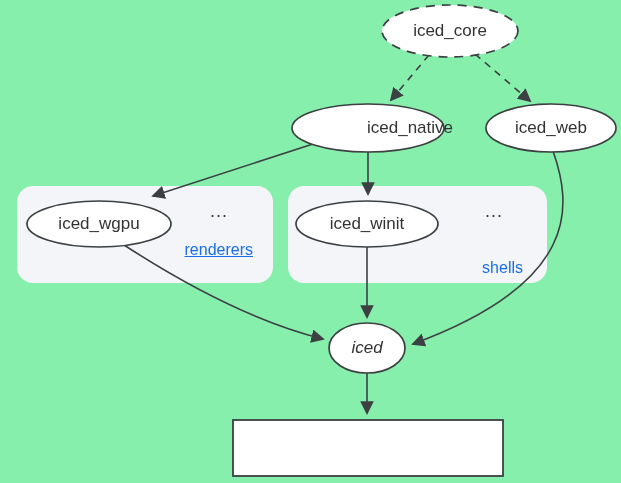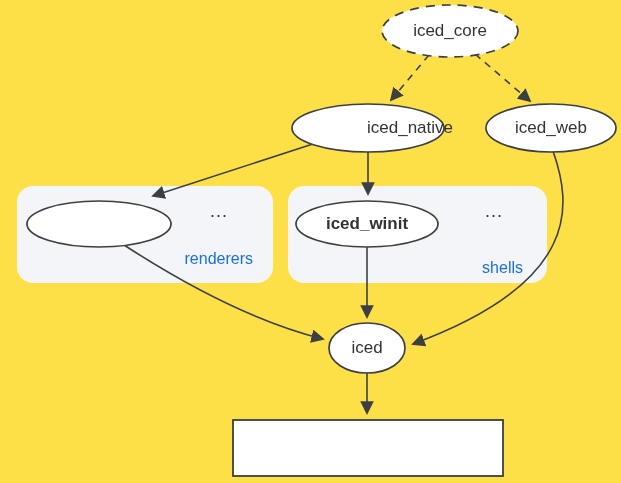--- a/index.html
+++ b/index.html
@@ -1,40 +1,40 @@
 <!DOCTYPE html>
 <html><head>
 <meta charset="utf-8">
 <style>
   html, body { margin: 0; padding: 0; background: #ffffff; }
   .canvas {
     position: relative;
     width: 621px;
     height: 483px;
-    background: #fde047;
+    background: #86efac;
     font-family: "Liberation Sans", sans-serif;
     overflow: hidden;
   }
   .group {
     position: absolute;
     background: #f4f5f8;
     border-radius: 16px;
     z-index: 0;
   }
   #grp-renderers { left: 17px;  top: 186px; width: 256px; height: 97px; }
   #grp-shells    { left: 288px; top: 186px; width: 259px; height: 97px; }
   .group-label {
     position: absolute;
     color: #1a6fe8;
     font-size: 16px;
     line-height: 16px;
     z-index: 3;
     white-space: nowrap;
   }
-  #lbl-renderers { right: 20px; bottom: 16px; }
+  #lbl-renderers { right: 20px; bottom: 25px; text-decoration: underline; }
   #lbl-shells    { right: 24px; bottom: 7px; text-align: center; }
   .dots {
     position: absolute;
     top: 15px;
     font-size: 18px;
     color: #333333;
     z-index: 3;
     letter-spacing: 1px;
   }
   #dots-renderers { left: 193px; }
@@ -49,22 +49,22 @@
     transform: translate(-50%, -50%);
     font-size: 17px;
     color: #333333;
     white-space: nowrap;
     z-index: 2;
   }
   #nl-core   { left: 450px; top: 31px;  }
   #nl-native { left: 368px; top: 128px; margin-left: 42px; }
   #nl-web    { left: 551px; top: 128px; text-align: center; }
   #nl-wgpu   { left: 99px;  top: 224px; }
-  #nl-winit  { left: 367px; top: 224px; font-weight: bold; }
-  #nl-iced   { left: 367px; top: 348px; }
+  #nl-winit  { left: 367px; top: 224px; }
+  #nl-iced   { left: 367px; top: 348px; font-style: italic; }
   #nl-app    { left: 368px; top: 449px; }
 </style>
 </head>
 <body>
 
 <div class="canvas">
 
   <div class="group" id="grp-renderers"></div>
   <div class="group" id="grp-shells"></div>
 
@@ -93,20 +93,21 @@
       <ellipse cx="99" cy="224" rx="72" ry="23"></ellipse>
       <ellipse cx="367" cy="224" rx="71" ry="23"></ellipse>
       <ellipse cx="367" cy="348" rx="38" ry="25"></ellipse>
       <rect x="233" y="420" width="270" height="56" stroke-width="1.8"></rect>
     </g>
   </svg>
 
   <div class="nlabel" id="nl-core">iced_core</div>
   <div class="nlabel" id="nl-native">iced_native</div>
   <div class="nlabel" id="nl-web">iced_web</div>
+  <div class="nlabel" id="nl-wgpu">iced_wgpu</div>
   <div class="nlabel" id="nl-winit">iced_winit</div>
   <div class="nlabel" id="nl-iced">iced</div>
 
   <div class="group" id="grp-renderers-overlay" style="background:transparent; left:17px; top:186px; width:256px; height:97px; z-index:3;">
     <div class="dots" id="dots-renderers">...</div>
     <div class="group-label" id="lbl-renderers">renderers</div>
   </div>
   <div class="group" id="grp-shells-overlay" style="background:transparent; left:288px; top:186px; width:259px; height:97px; z-index:3;">
     <div class="dots" id="dots-shells">...</div>
     <div class="group-label" id="lbl-shells">shells</div>

